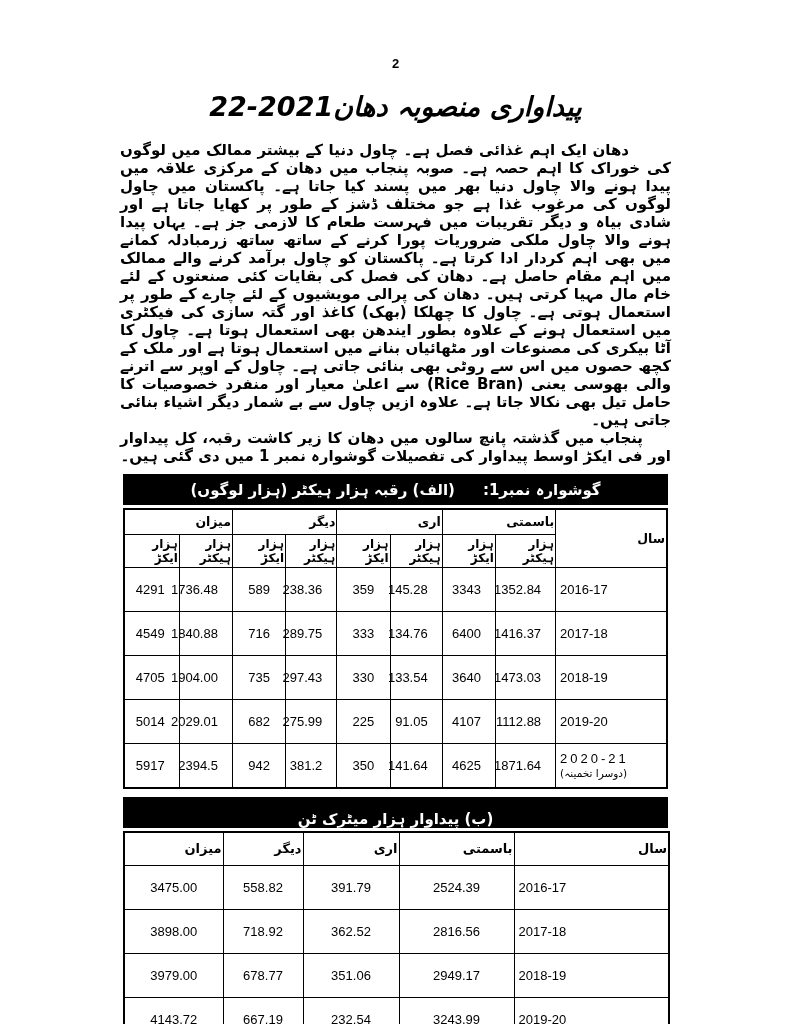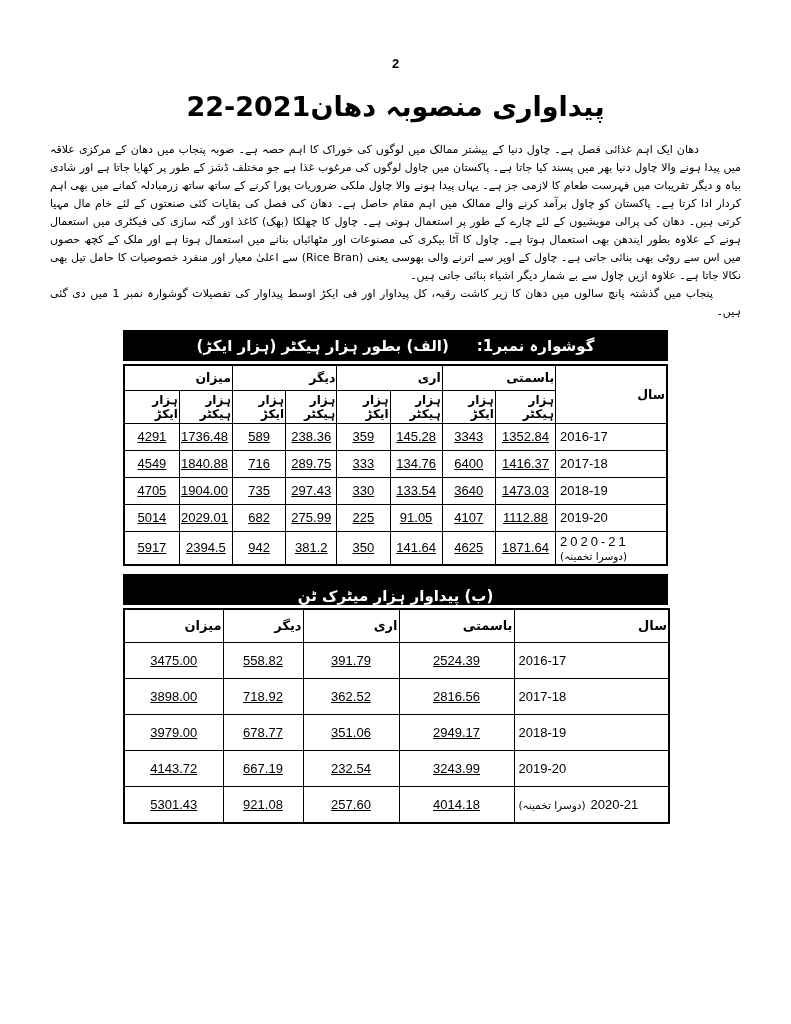--- a/index.html
+++ b/index.html
@@ -7,25 +7,25 @@
     width:791px;height:1024px;background:#ffffff;color:#000;
     margin:0 auto;position:relative;overflow:hidden;
     font-family:"DejaVu Sans",sans-serif;
   }
   .page-number{
     padding-top:56px;text-align:center;font-weight:bold;font-size:13px;
     font-family:"Liberation Sans",sans-serif;
   }
   .title{
     margin:16px 0 13px;text-align:center;direction:rtl;
-    font-size:27px;font-weight:bold;line-height:40px;
+    font-size:27px;font-weight:bold;line-height:40px;font-style:italic;
   }
   .intro{
-    direction:rtl;margin:14px 50px 0;text-align:justify;
-    font-size:11px;line-height:18px;
+    direction:rtl;margin:14px 120px 0;text-align:justify;
+    font-size:15px;line-height:18px;font-weight:bold;
   }
   .intro p{margin:0;}
   .para1{text-indent:42px;}
   .para2{text-indent:28px;}
   .band{
     width:545px;box-sizing:border-box;margin:9px 0 0 123px;height:31px;
     background:#000;color:#fff;direction:rtl;
     display:flex;align-items:center;justify-content:center;gap:28px;
     font-weight:bold;font-size:15px;
   }
@@ -36,21 +36,21 @@
   }
   th,td{border:1.5px solid #000;box-sizing:border-box;}
   th{font-weight:bold;font-size:12.5px;text-align:right;padding:2px 1px;}
   .t1 .grouprow th{height:25px;}
   .t1 .unitrow th{height:27px;font-size:12px;}
   .t1 td{height:27px;}
   .t2 .headrow th{height:34px;font-size:13px;}
   .t2 td{height:36px;}
   td.num{
     font-family:"Liberation Sans",sans-serif;font-size:13px;
-    text-align:center;padding:4px;text-decoration:underline;
+    text-align:center;padding:14px;
   }
   td.yearcell{
     font-family:"Liberation Sans",sans-serif;font-size:13px;
     text-align:left;padding:2px 9px 2px 4px;
   }
   .yspaced{letter-spacing:3px;}
   .ynote,.note2{
     font-family:"DejaVu Sans",sans-serif;font-size:10.5px;font-weight:normal;
     direction:rtl;
   }
@@ -66,21 +66,21 @@
 
   <h1 class="title">پیداواری منصوبہ دھان2021-22</h1>
 
   <div class="intro">
     <p class="para1">دھان ایک اہم غذائی فصل ہے۔ چاول دنیا کے بیشتر ممالک میں لوگوں کی خوراک کا اہم حصہ ہے۔ صوبہ پنجاب میں دھان کے مرکزی علاقہ میں پیدا ہونے والا چاول دنیا بھر میں پسند کیا جاتا ہے۔ پاکستان میں چاول لوگوں کی مرغوب غذا ہے جو مختلف ڈشز کے طور پر کھایا جاتا ہے اور شادی بیاہ و دیگر تقریبات میں فہرست طعام کا لازمی جز ہے۔ یہاں پیدا ہونے والا چاول ملکی ضروریات پورا کرنے کے ساتھ ساتھ زرمبادلہ کمانے میں بھی اہم کردار ادا کرتا ہے۔ پاکستان کو چاول برآمد کرنے والے ممالک میں اہم مقام حاصل ہے۔ دھان کی فصل کی بقایات کئی صنعتوں کے لئے خام مال مہیا کرتی ہیں۔ دھان کی پرالی مویشیوں کے لئے چارے کے طور پر استعمال ہوتی ہے۔ چاول کا چھلکا (بھک) کاغذ اور گتہ سازی کی فیکٹری میں استعمال ہونے کے علاوہ بطور ایندھن بھی استعمال ہوتا ہے۔ چاول کا آٹا بیکری کی مصنوعات اور مٹھائیاں بنانے میں استعمال ہوتا ہے اور ملک کے کچھ حصوں میں اس سے روٹی بھی بنائی جاتی ہے۔ چاول کے اوپر سے اترنے والی بھوسی یعنی (Rice Bran) سے اعلیٰ معیار اور منفرد خصوصیات کا حامل تیل بھی نکالا جاتا ہے۔ علاوہ ازیں چاول سے بے شمار دیگر اشیاء بنائی جاتی ہیں۔</p>
     <p class="para2">پنجاب میں گذشتہ پانچ سالوں میں دھان کا زیر کاشت رقبہ، کل پیداوار اور فی ایکڑ اوسط پیداوار کی تفصیلات گوشوارہ نمبر 1 میں دی گئی ہیں۔</p>
   </div>
 
   <div class="band">
     <span>گوشوارہ نمبر1:</span>
-    <span>(الف) بطور ہزار ہیکٹر (ہزار ایکڑ)</span>
+    <span>(الف) رقبہ ہزار ہیکٹر (ہزار لوگوں)</span>
   </div>
 
   <table class="t1">
     <colgroup>
       <col style="width:111px">
         <col style="width:60px">
         <col style="width:53px">
       <col style="width:52px">
         <col style="width:53px">
         <col style="width:51px">

